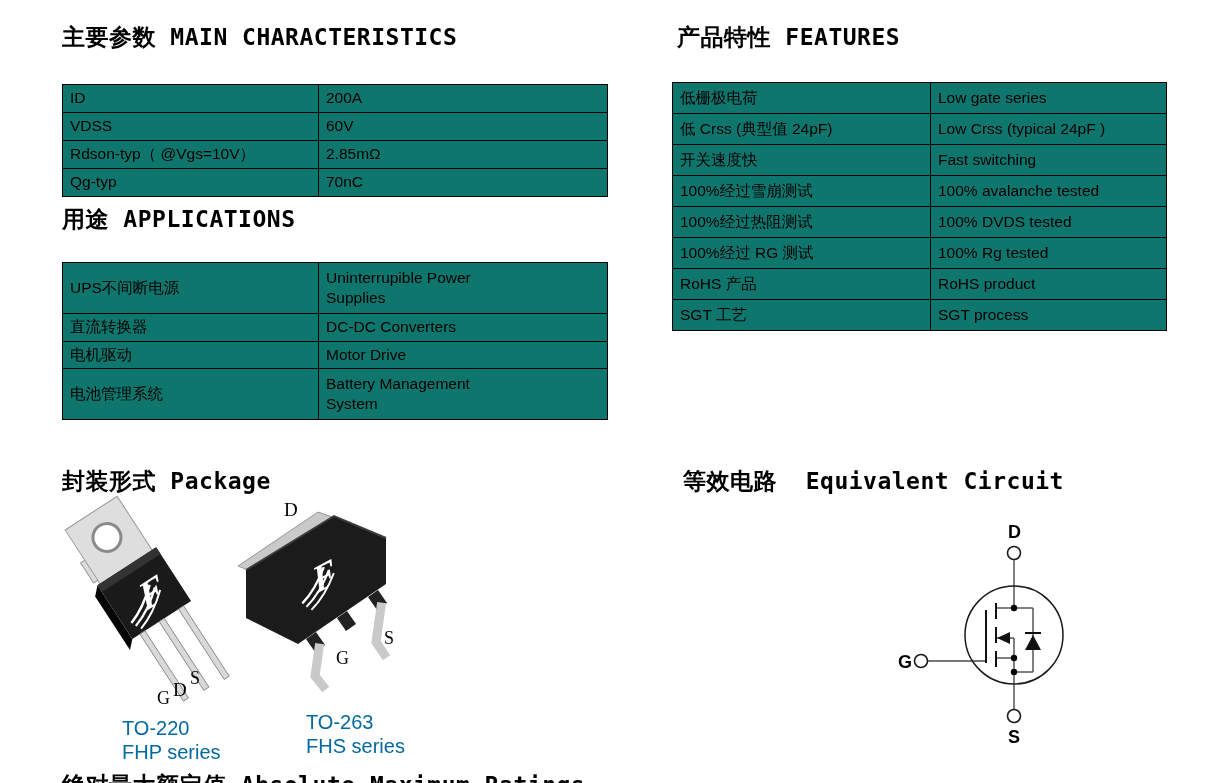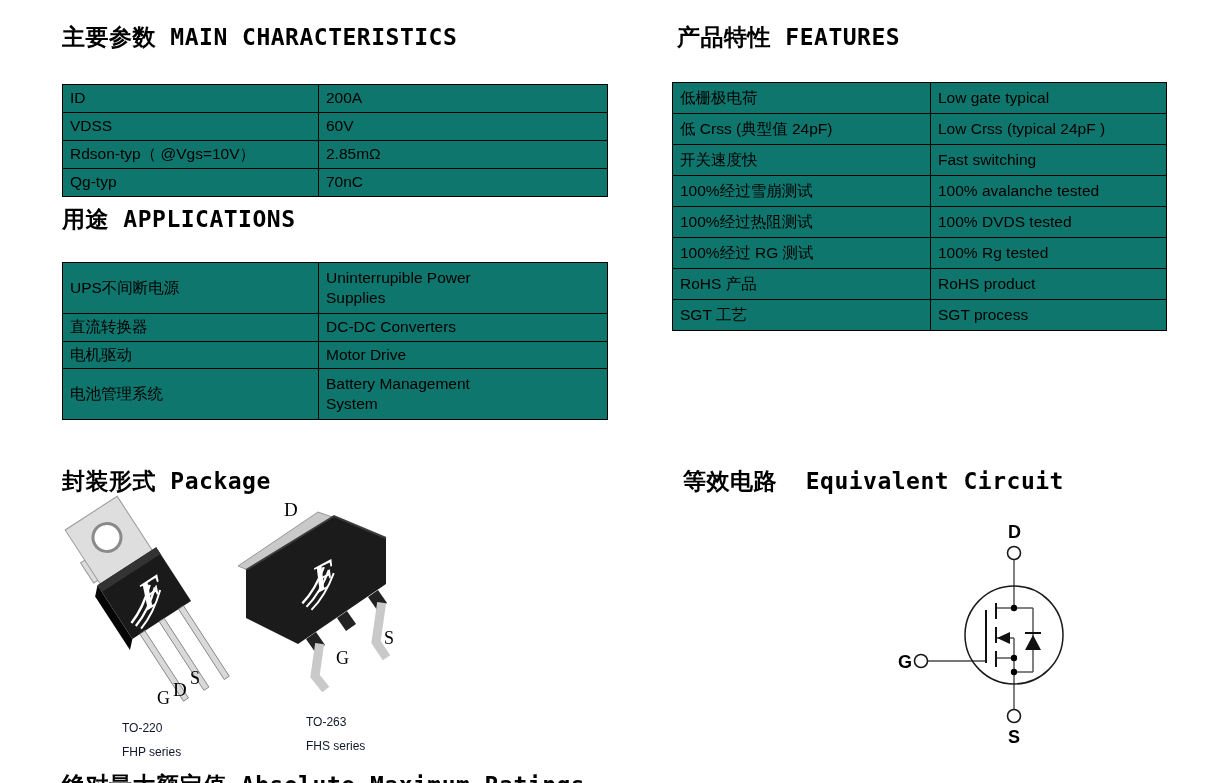--- a/index.html
+++ b/index.html
@@ -25,21 +25,21 @@
   .t-apps{left:62px;top:262px;width:546px;}
   .t-apps .c1{width:241px;margin-top:36px;}
   .t-apps tr:nth-child(1) td{height:48px;}
   .t-apps tr:nth-child(2) td{height:25px;}
   .t-apps tr:nth-child(3) td{height:24px;}
   .t-apps tr:nth-child(4) td{height:48px;}
   .t-apps tr:nth-child(5) td{height:42px;}
   .t-feat{left:672px;top:82px;width:495px;}
   .t-feat .c1{width:243px;}
   .t-feat td{height:28px;}
-  .caption{font-size:12px;line-height:24px;color:#0f172a;}
+  .caption{font-size:20px;line-height:24px;color:#0369a1;}
 </style>
 </head>
 <body>
 
 <h2 class="sec abs" style="left:62px;top:22px">主要参数 MAIN CHARACTERISTICS</h2>
 
 <h2 class="sec abs" style="left:677px;top:22px">产品特性 FEATURES</h2>
 
 <h2 class="sec abs" style="left:62px;top:204px">用途 APPLICATIONS</h2>
 
@@ -90,21 +90,21 @@
     <td class="pre">Battery Management
 System</td>
   </tr>
 </tbody>
   </table>
 
 <table class="abs t-feat">
   <tbody>
       <tr>
     <td class="c1">低栅极电荷</td>
-    <td>Low gate typical</td>
+    <td>Low gate series</td>
   </tr>
   <tr>
     <td class="c1">低 Crss (典型值 24pF)</td>
     <td>Low Crss (typical 24pF )</td>
   </tr>
   <tr>
     <td class="c1">开关速度快</td>
     <td>Fast switching</td>
   </tr>
   <tr>

